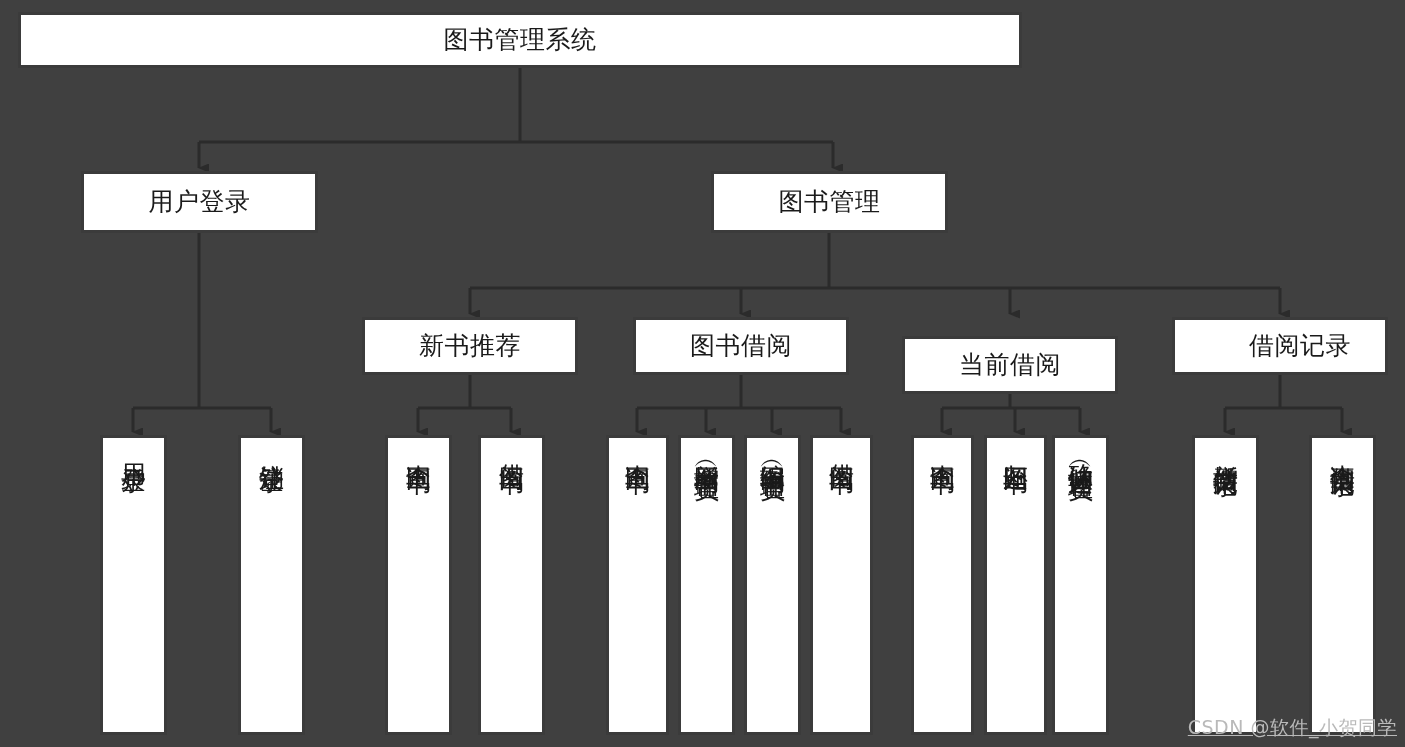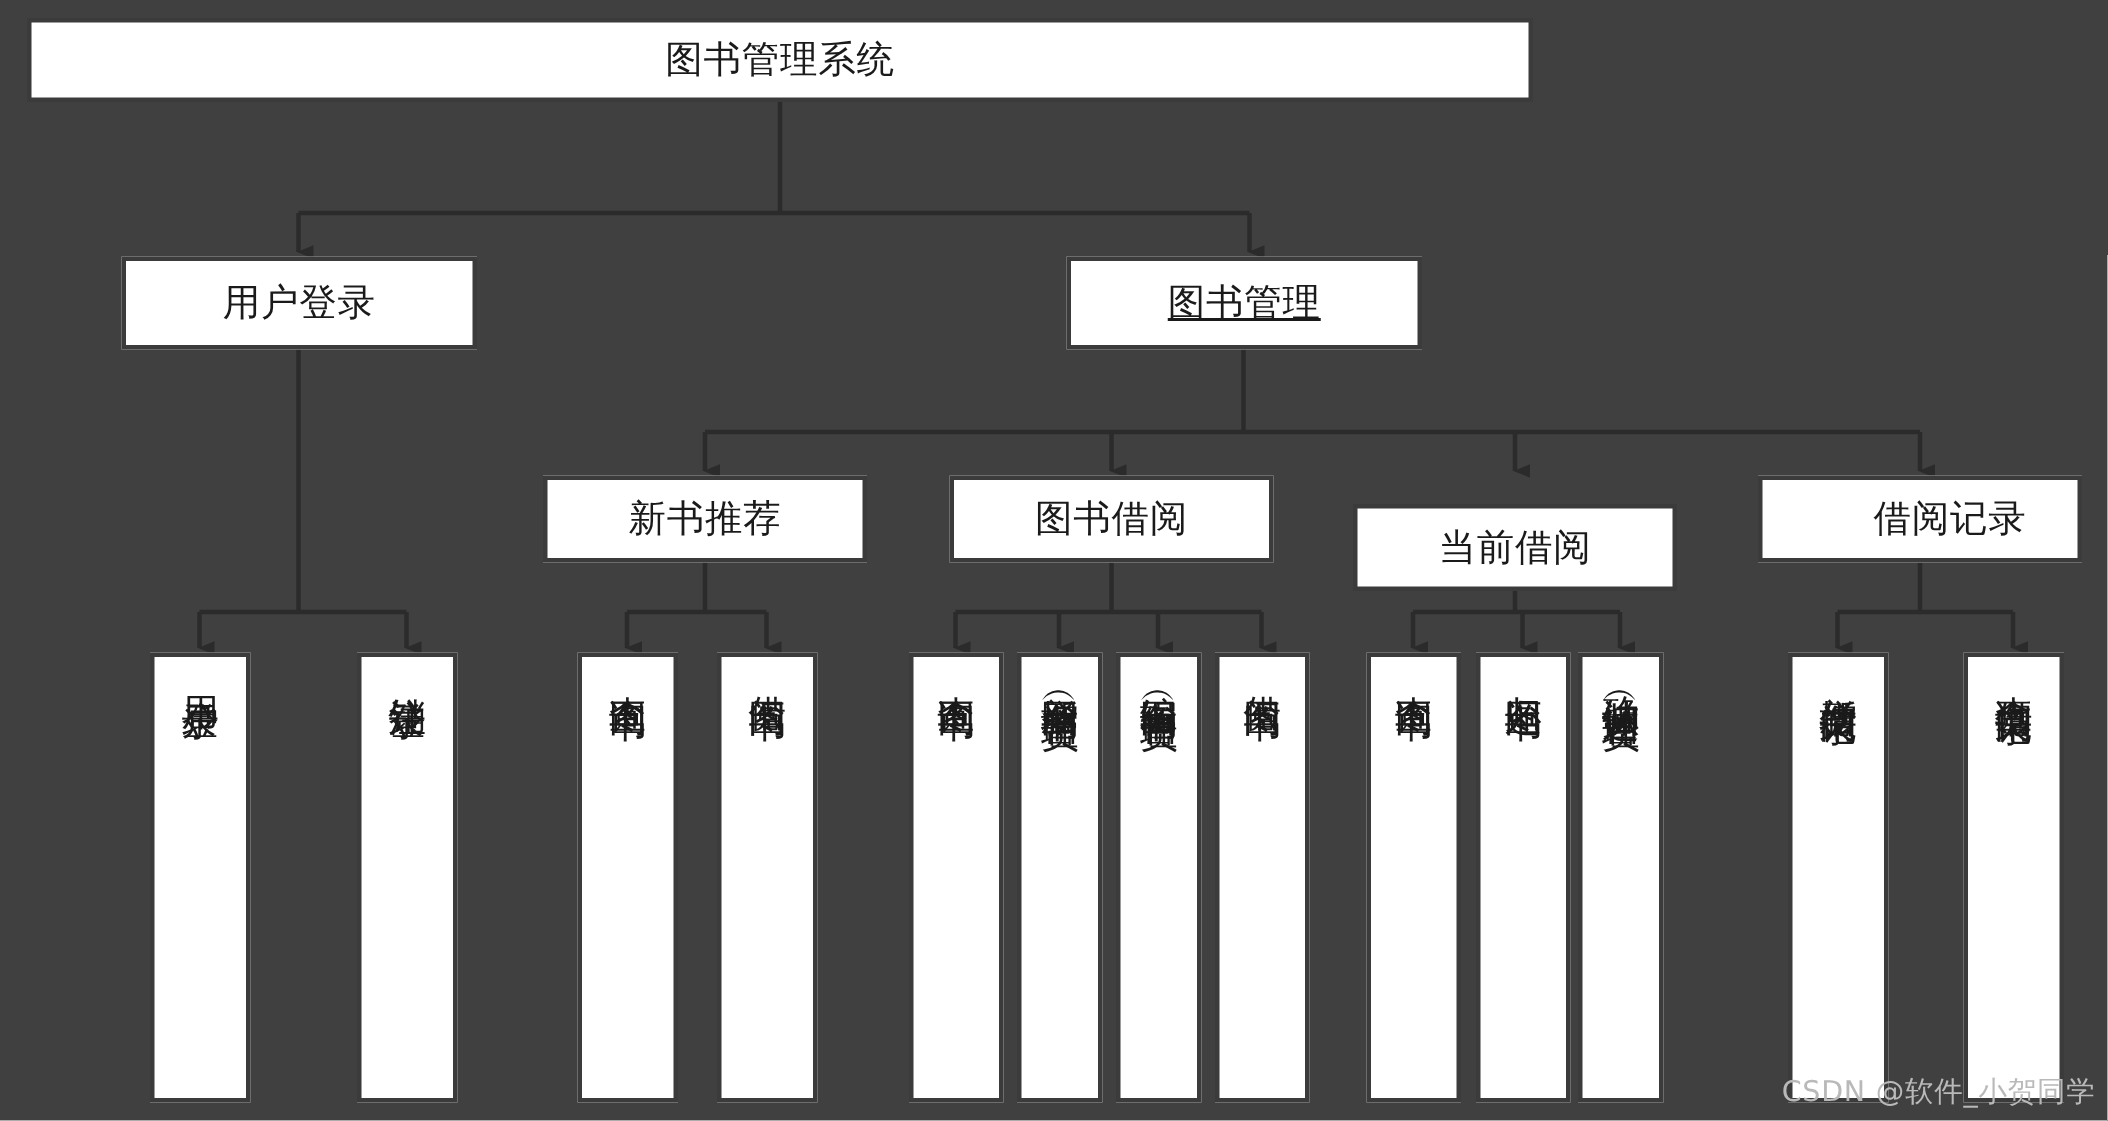--- a/index.html
+++ b/index.html
@@ -66,20 +66,21 @@
   }
   #watermark {
     position: absolute;
     right: 8px;
     bottom: 6px;
     font-size: 19px;
     color: #b9b9b9;
     white-space: nowrap;
     letter-spacing: 0.5px;
     font-family: "DejaVu Sans", "Liberation Sans", sans-serif;
+    text-decoration: underline;
   }
 </style>
 </head>
 <body>
 
 <div id="diagram-root">
 
   <svg id="edge-layer" viewBox="0 0 1405 747" width="1405" height="747" xmlns="http://www.w3.org/2000/svg">
     <defs>
       <marker id="arrow" markerWidth="9" markerHeight="11" refX="4.5" refY="10" orient="auto" markerUnits="userSpaceOnUse">
@@ -130,21 +131,21 @@
     </g>
   </svg>
 
   <div class="node horiz root" style="left: 18px; top: 12px; width: 1004px; height: 56px;">
     <span class="node-label">图书管理系统</span>
   </div>
 
   <div class="node horiz" style="left: 81px; top: 171px; width: 237px; height: 62px;">
     <span class="node-label">用户登录</span>
   </div>
-  <div class="node horiz" style="left: 711px; top: 171px; width: 237px; height: 62px; text-decoration: underline;">
+  <div class="node horiz" style="left: 711px; top: 171px; width: 237px; height: 62px;">
     <span class="node-label">图书管理</span>
   </div>
 
   <div class="node horiz" style="left: 633px; top: 317px; width: 216px; height: 58px;">
     <span class="node-label">图书借阅</span>
   </div>
   <div class="node horiz" style="left: 362px; top: 317px; width: 216px; height: 58px;">
     <span class="node-label">新书推荐</span>
   </div>
   <div class="node horiz" style="left: 902px; top: 336px; width: 216px; height: 58px;">

